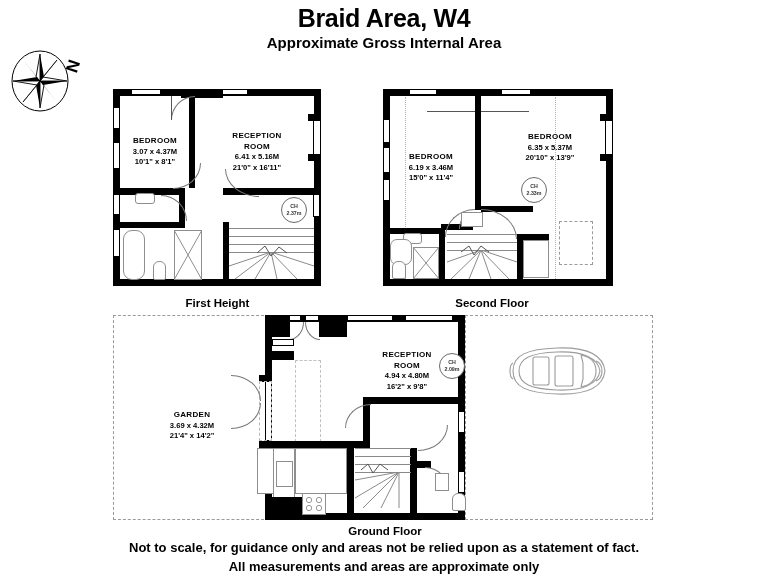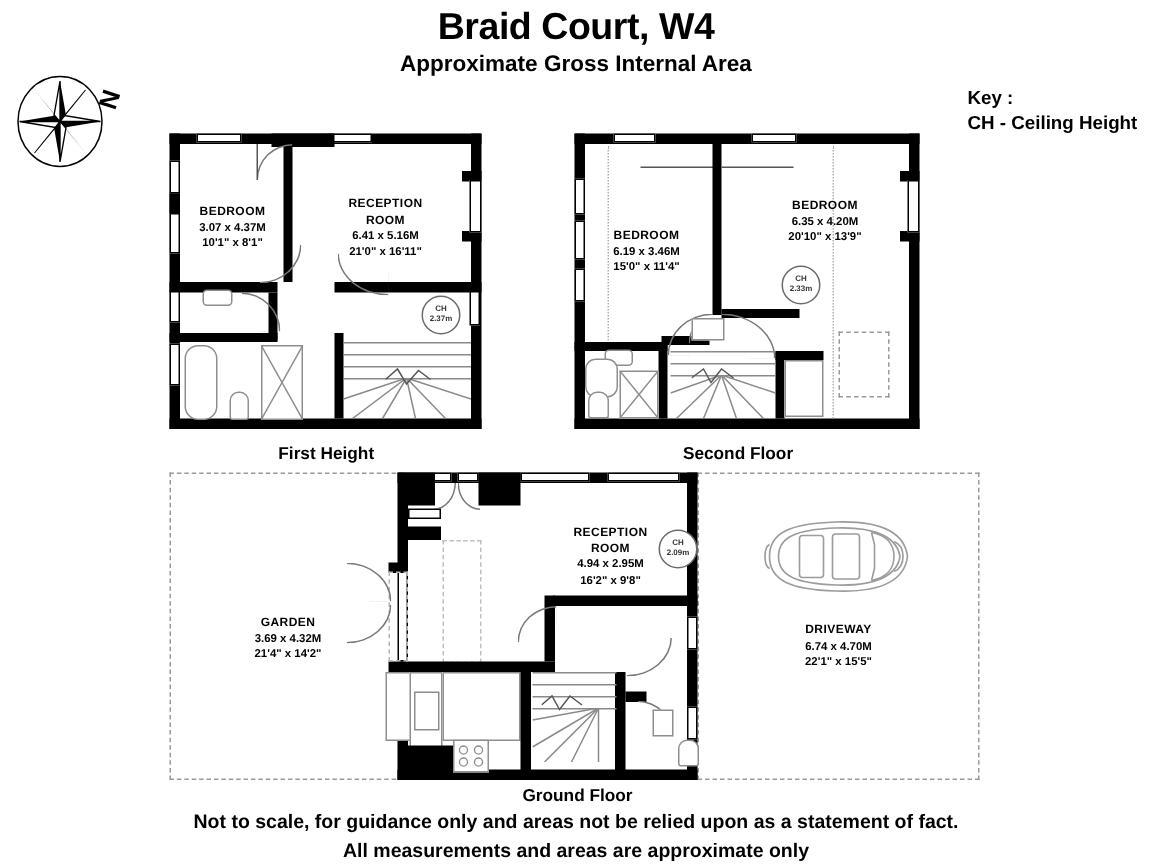--- a/index.html
+++ b/index.html
@@ -100,27 +100,23 @@
   .stair-tread { position: absolute; border-top: 1px solid #8a8a8a; }
 
   .car { position: absolute; }
   .car svg { display: block; }
 </style>
 </head>
 <body>
 
 <div id="page">
 
-  <div class="title">Braid Court, W4</div>
+  <div class="title">Braid Area, W4</div>
   <div class="subtitle">Approximate Gross Internal Area</div>
 
-  <div class="key">
-    <div>Key :</div>
-    <div>CH - Ceiling Height</div>
-  </div>
 
   <div class="compass">
     <svg width="92" height="66" viewBox="0 0 92 66">
       <ellipse cx="32" cy="33" rx="28" ry="30" fill="#fff" stroke="#000" stroke-width="1"></ellipse>
 
       <polygon points="32,6 36,29 32,33" fill="#000"></polygon>
       <polygon points="32,6 28,29 32,33" fill="#fff" stroke="#000" stroke-width="0.9"></polygon>
       <polygon points="32,60 36,37 32,33" fill="#fff" stroke="#000" stroke-width="0.9"></polygon>
       <polygon points="32,60 28,37 32,33" fill="#000"></polygon>
       <polygon points="5,33 29,29 32,33" fill="#000"></polygon>
@@ -284,21 +280,21 @@
       </svg>
     </div>
 
     <div class="room-label" style="left:12px;top:63px;width:72px;">
       <div class="nm">BEDROOM</div>
       <div class="dm">6.19 x 3.46M</div>
       <div class="dm">15'0" x 11'4"</div>
     </div>
     <div class="room-label" style="left:124px;top:43px;width:86px;">
       <div class="nm">BEDROOM</div>
-      <div class="dm">6.35 x 4.20M</div>
+      <div class="dm">6.35 x 5.37M</div>
       <div class="dm">20'10" x 13'9"</div>
     </div>
 
     <div class="ch" style="left:138px;top:88px;">
       <span>CH</span>
       <span>2.33m</span>
     </div>
   </div>
   <div class="floor-label" style="left:422px; top:297px; width:140px;">Second Floor</div>
 
@@ -394,27 +390,22 @@
     </div>
 
     <div class="room-label" style="left:36px;top:95px;width:86px;">
       <div class="nm">GARDEN</div>
       <div class="dm">3.69 x 4.32M</div>
       <div class="dm">21'4" x 14'2"</div>
     </div>
     <div class="room-label" style="left:248px;top:35px;width:92px;">
       <div class="nm">RECEPTION</div>
       <div class="nm">ROOM</div>
-      <div class="dm">4.94 x 2.95M</div>
+      <div class="dm">4.94 x 4.80M</div>
       <div class="dm">16'2" x 9'8"</div>
-    </div>
-    <div class="room-label" style="left:400px;top:100px;width:92px;">
-      <div class="nm">DRIVEWAY</div>
-      <div class="dm">6.74 x 4.70M</div>
-      <div class="dm">22'1" x 15'5"</div>
     </div>
 
     <div class="ch" style="left:326px;top:38px;">
       <span>CH</span>
       <span>2.09m</span>
     </div>
   </div>
   <div class="floor-label" style="left:320px; top:525px; width:130px;">Ground Floor</div>
 
   <div class="footer l1">Not to scale, for guidance only and areas not be relied upon as a statement of fact.</div>

